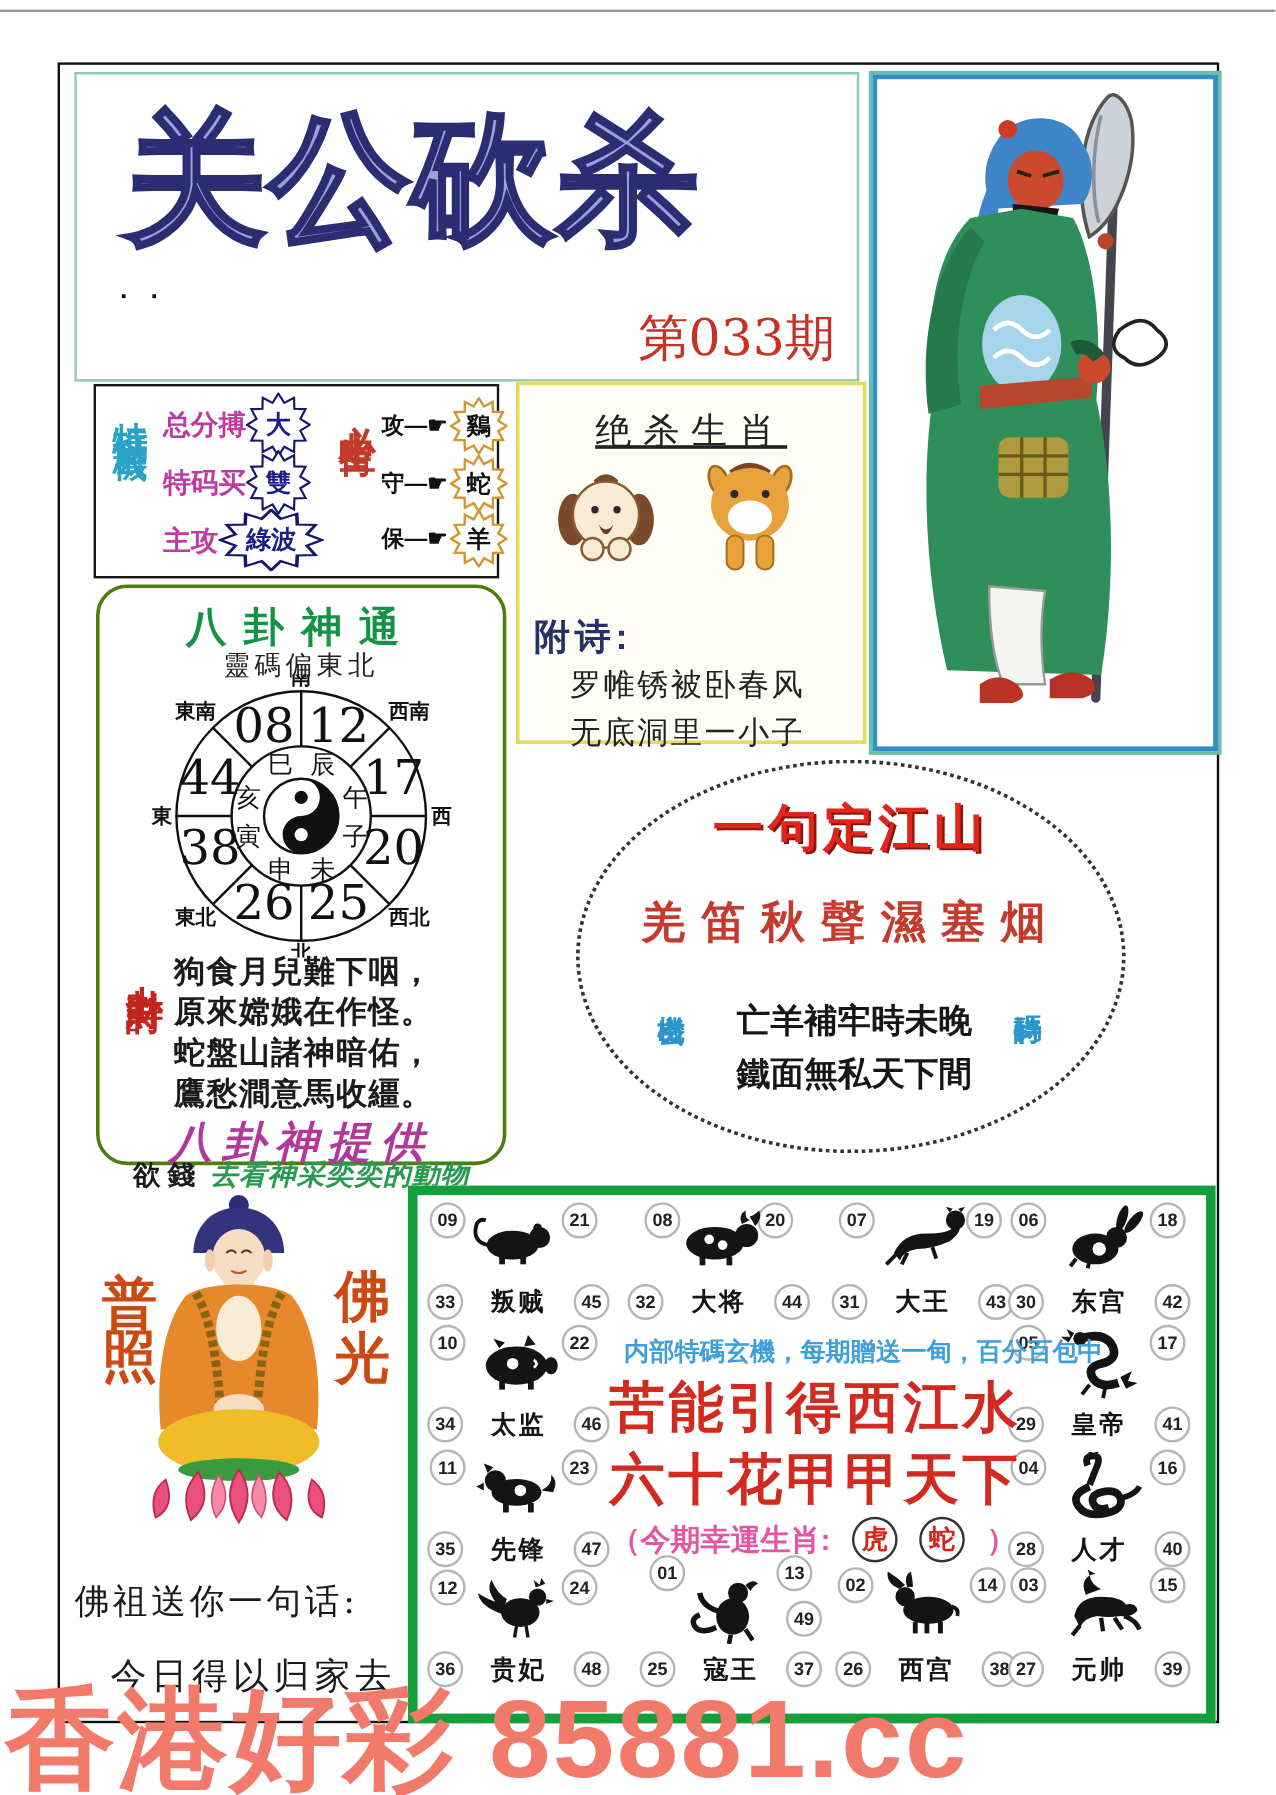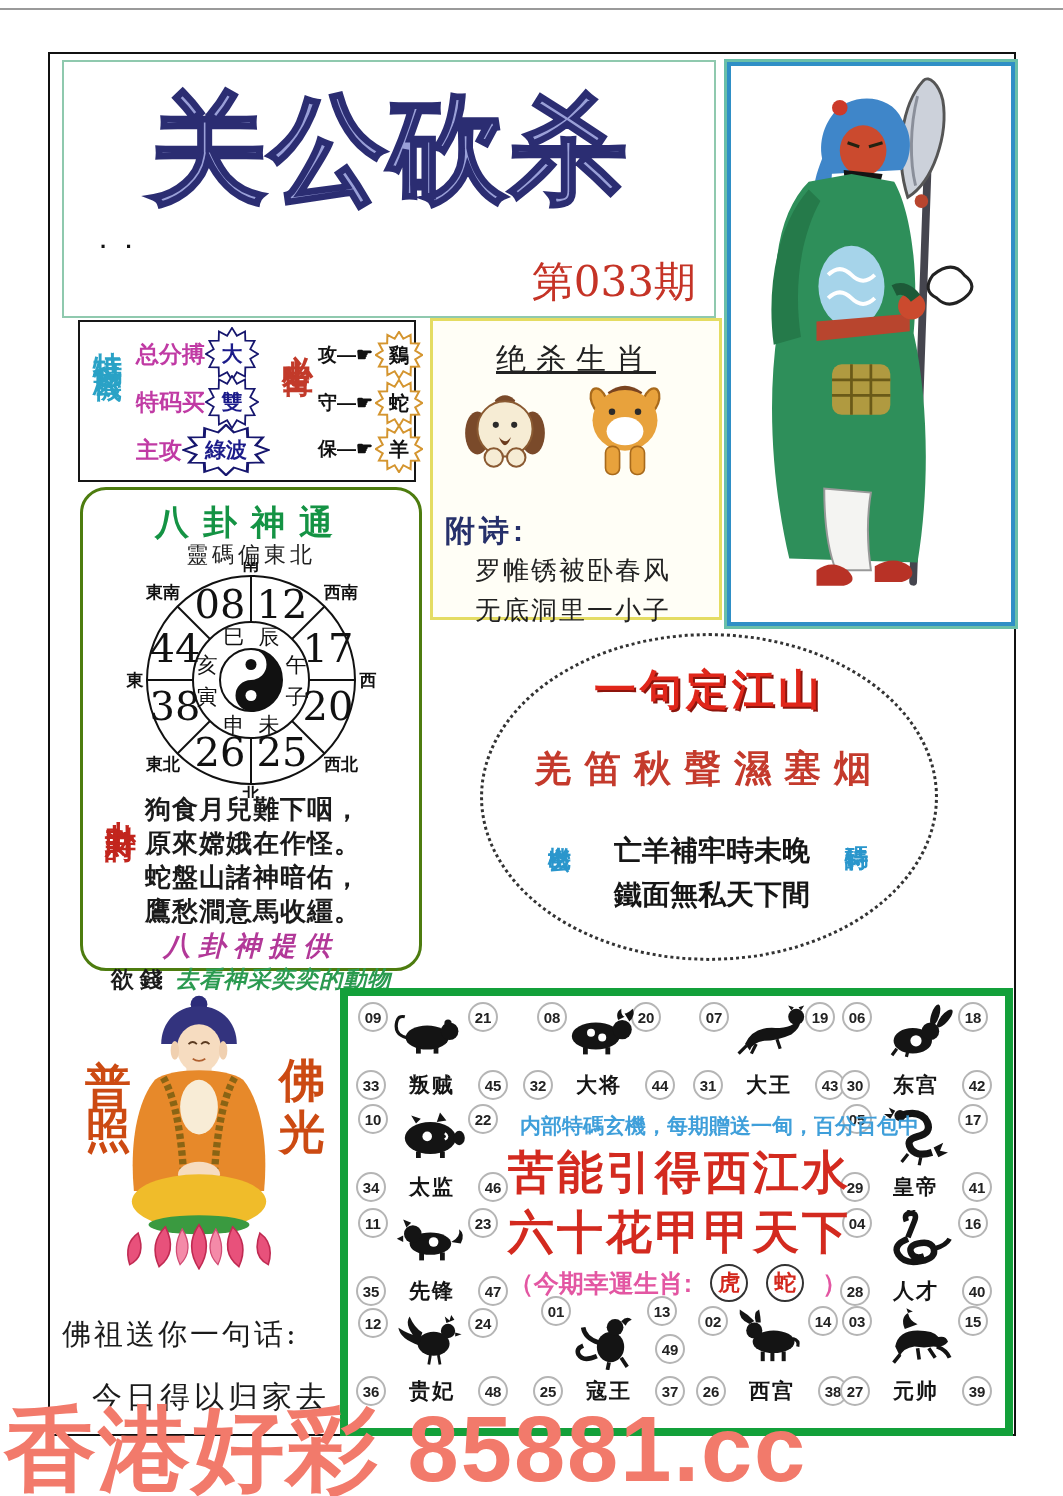--- a/index.html
+++ b/index.html
@@ -7,21 +7,21 @@
     width:1063px;height:1496px;position:relative;background:#ffffff;
     font-family:"Liberation Sans",sans-serif;overflow:hidden;
   }
   .abs{position:absolute;}
   .topline{left:0;top:8px;width:1063px;height:2px;background:#9a9a9a;}
   .pageframe{left:48px;top:52px;width:964px;height:1380px;border:2px solid #111;}
 
   
   .titlebox{left:62px;top:60px;width:650px;height:254px;border:2px solid #8fc9ae;background:#fff;}
   .maintitle{
-    left:40px;top:22px;width:570px;text-align:center;
+    left:40px;top:22px;width:570px;text-align:left;
     font-size:118px;font-weight:bold;line-height:1.1;
     font-family:"DejaVu Serif",serif;
     color:#9aa0d8;-webkit-text-stroke:3px #2b2d72;letter-spacing:2px;
   }
   .titledots{left:36px;top:172px;font-size:22px;color:#111;font-weight:bold;letter-spacing:6px;}
   .issue{right:18px;bottom:6px;font-size:42px;color:#c53326;font-family:"DejaVu Serif",serif;}
 
   
   .heroframe{left:727px;top:62px;width:280px;height:556px;border:4px solid #2f8fc6;box-shadow:0 0 0 3px #69bfa9;background:#fff;}
 
@@ -45,21 +45,21 @@
   .poemlabel{left:12px;top:190px;font-size:30px;font-weight:bold;color:#26306a;letter-spacing:4px;}
   .poemline1{left:42px;top:232px;font-size:26px;color:#222;letter-spacing:2px;font-family:"DejaVu Serif",serif;}
   .poemline2{left:42px;top:272px;font-size:26px;color:#222;letter-spacing:2px;font-family:"DejaVu Serif",serif;}
 
   
   .baguabox{left:80px;top:487px;width:336px;height:478px;border:3px solid #4d7c0f;border-radius:26px;background:#fff;}
   .baguatitle{left:0;top:10px;width:100%;text-align:center;font-size:34px;font-weight:bold;color:#149344;letter-spacing:14px;}
   .baguasub{left:0;top:50px;width:100%;text-align:center;font-size:22px;color:#222;letter-spacing:4px;font-family:"DejaVu Serif",serif;}
   .poemv{left:16px;top:306px;height:140px;font-size:31px;font-weight:bold;color:#c2251d;letter-spacing:3px;}
   .bpoem{left:62px;font-size:26px;font-weight:bold;color:#1b1b1b;letter-spacing:1px;font-family:"DejaVu Serif",serif;white-space:nowrap;}
-  .provider{left:0;top:438px;width:100%;text-align:center;font-size:27px;font-weight:bold;color:#b23898;letter-spacing:8px;font-style:italic;}
+  .provider{left:0;top:438px;width:100%;text-align:center;font-size:36px;font-weight:bold;color:#b23898;letter-spacing:8px;font-style:italic;}
   .moneyline{left:0;top:474px;width:100%;text-align:center;font-size:23px;font-weight:bold;}
   .moneylabel{color:#1b1b1b;letter-spacing:6px;}
   .moneyhint{color:#2a9a50;font-style:italic;letter-spacing:1px;}
 
   
   .oval{left:480px;top:633px;width:452px;height:322px;border:3px dotted #333;border-radius:50%;background:#fff;}
   .ovaltitle{left:0;top:26px;width:100%;text-align:center;font-size:42px;font-weight:bold;color:#e0261a;
     letter-spacing:4px;text-shadow:2px 2px 0 #8d140c;}
   .ovalpoem{left:0;top:108px;width:100%;text-align:center;font-size:37px;font-weight:bold;color:#c43a2c;
     letter-spacing:13px;font-family:"DejaVu Serif",serif;}

